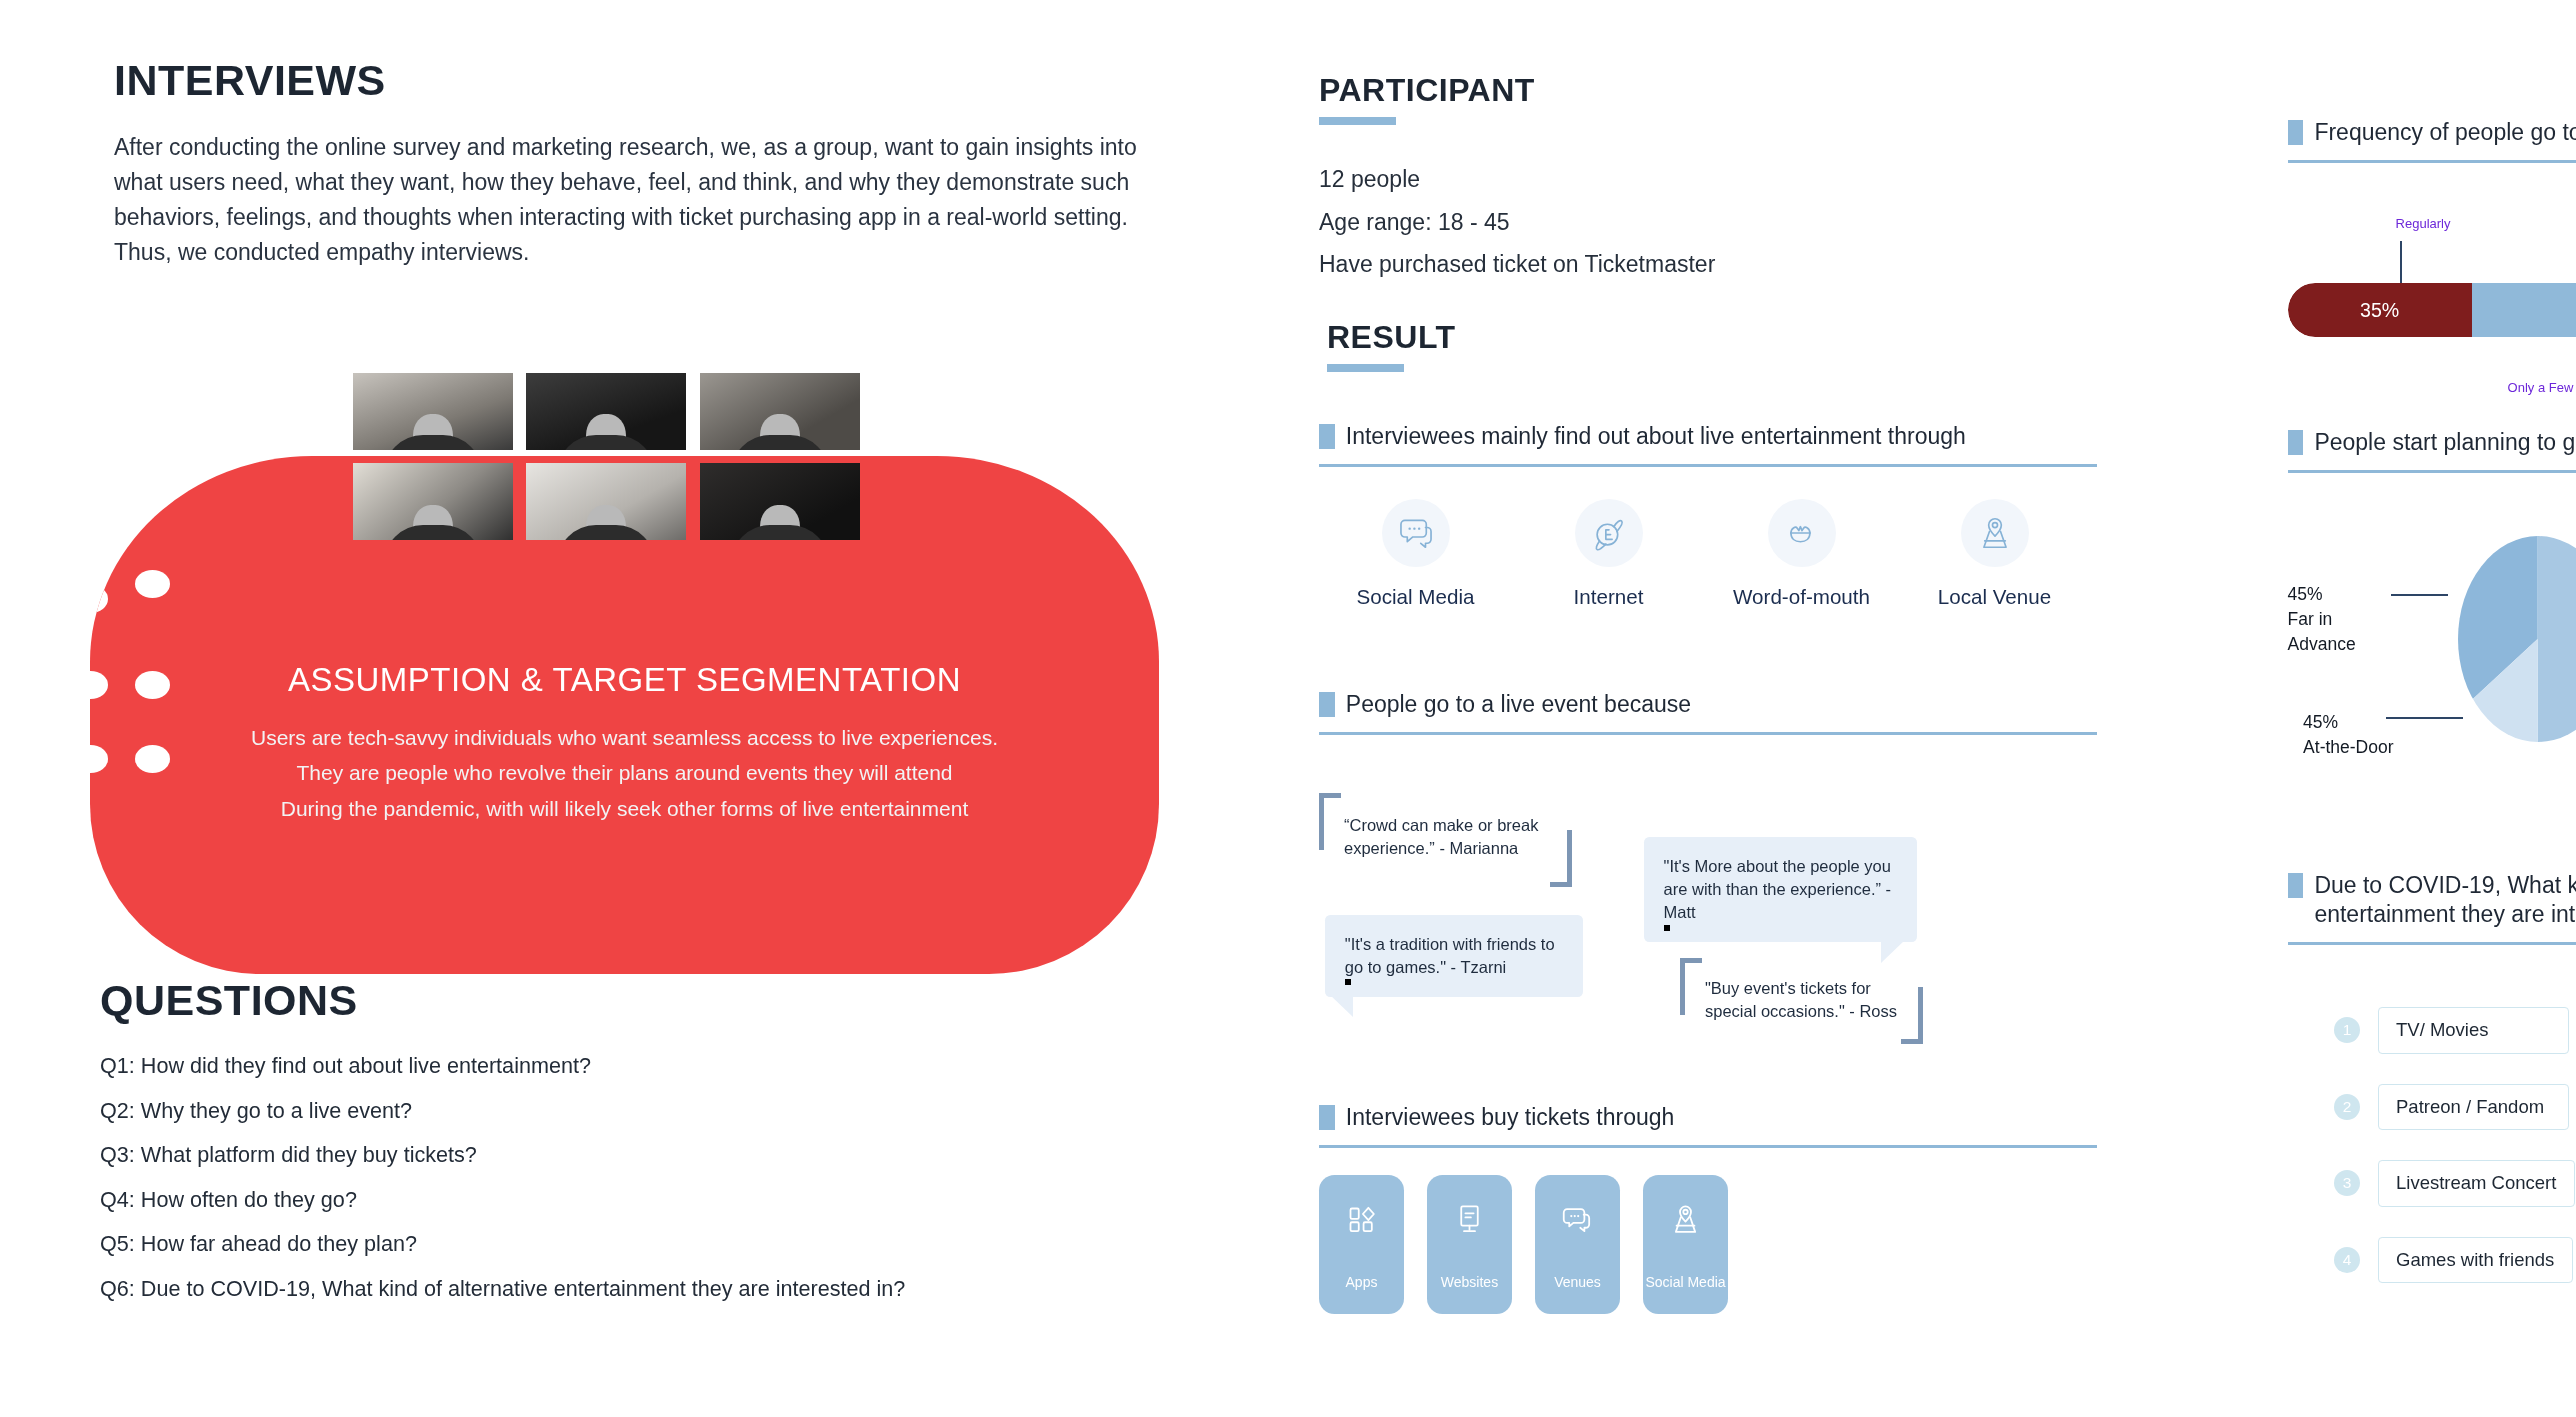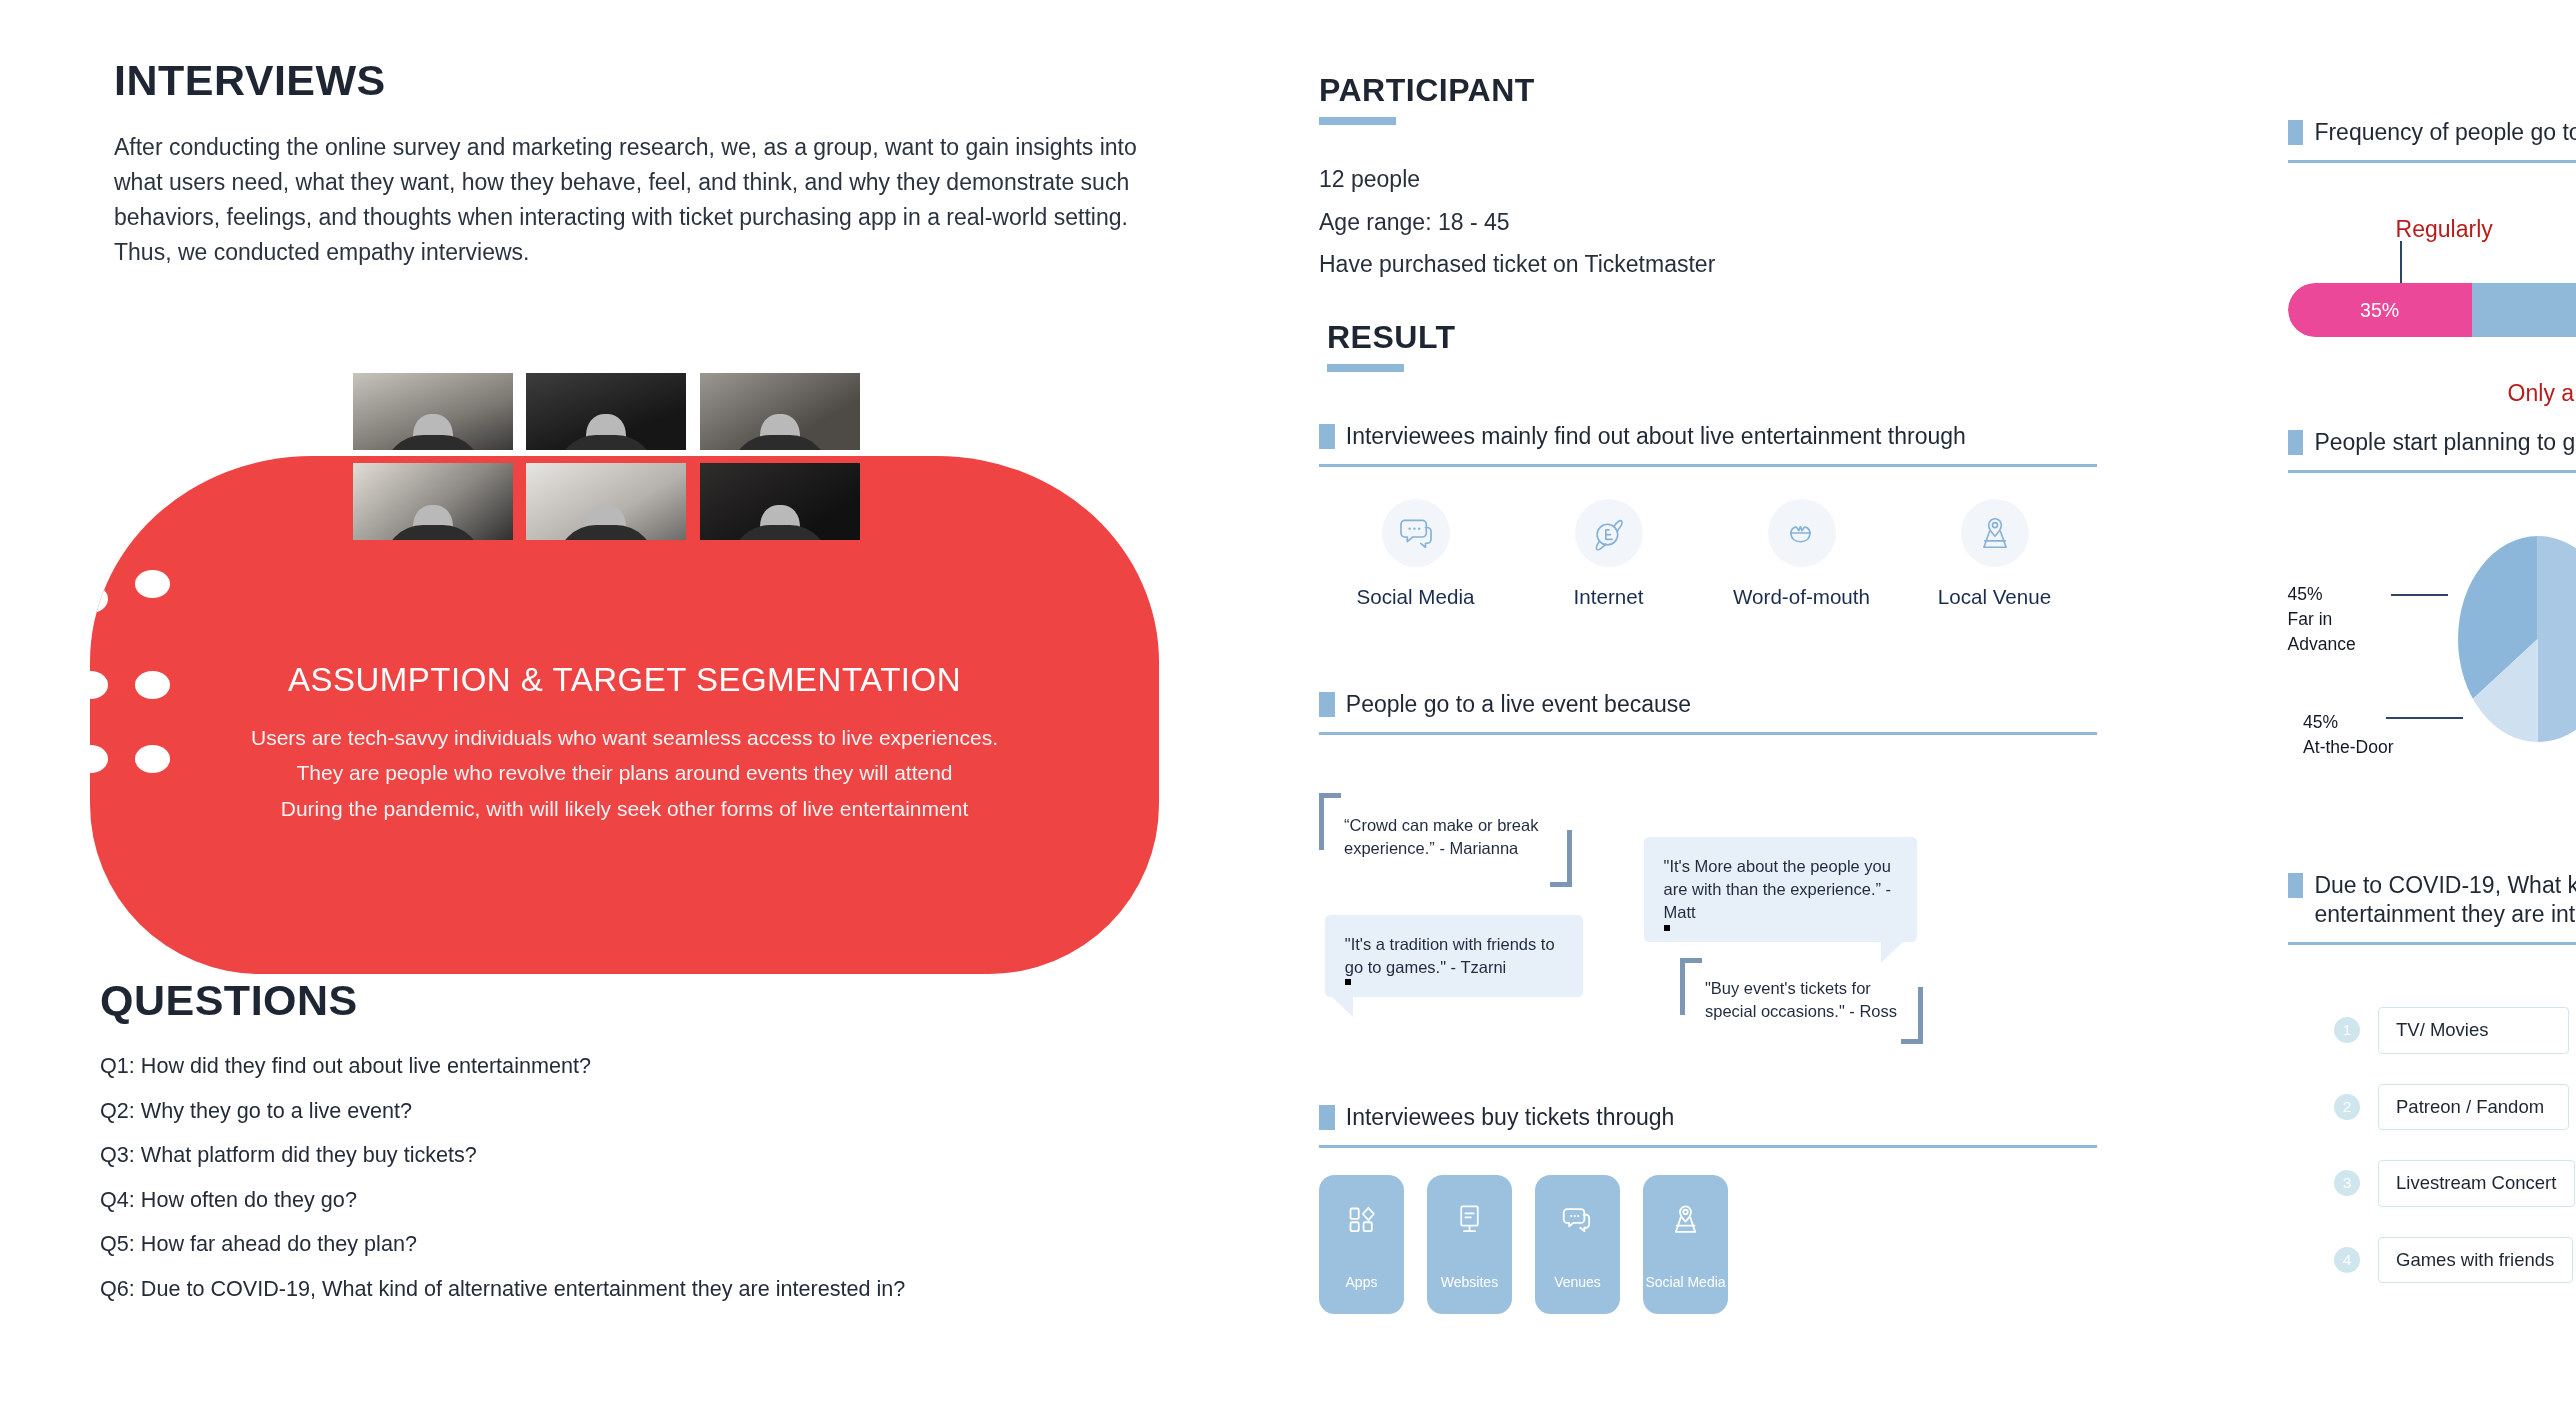--- a/index.html
+++ b/index.html
@@ -161,24 +161,24 @@
   #freq-chart { position: absolute; left: 20.6px; top: 216px; width: 541px; }
   #freq-bar {
     position: absolute; left: 0; top: 67px;
     width: 526px; height: 54px; border-radius: 27px; overflow: hidden;
     display: flex;
   }
   #freq-bar .seg {
     display: flex; align-items: center; justify-content: center;
     color: #ffffff; font-size: 19.6px;
   }
-  #freq-bar .seg1 { background: #ec4899; border-radius: 27px 0 0 27px; }
+  #freq-bar .seg1 { background: #7f1d1d; border-radius: 27px 0 0 27px; }
   #freq-bar .seg2 { background: #90b9d9; }
   .lead-line { position: absolute; width: 2.1px; background: #2d4566; }
-  .lead-lbl { position: absolute; font-size: 23px; color: #b91c1c; white-space: nowrap; padding-left: 36px; }
+  .lead-lbl { position: absolute; font-size: 13px; color: #6d28d9; white-space: nowrap; padding-left: 36px; }
 
   #sub-plan { left: 20.6px; top: 428px; width: 484px; }
   #sub-plan .under { width: 484px; }
 
   #pie-wrap { position: absolute; left: 20.6px; top: 505px; width: 567px; height: 268px; }
   #pie {
     position: absolute; left: 170px; top: 31px;
     width: 160px; height: 206px; border-radius: 50%;
     overflow: hidden;
   }

